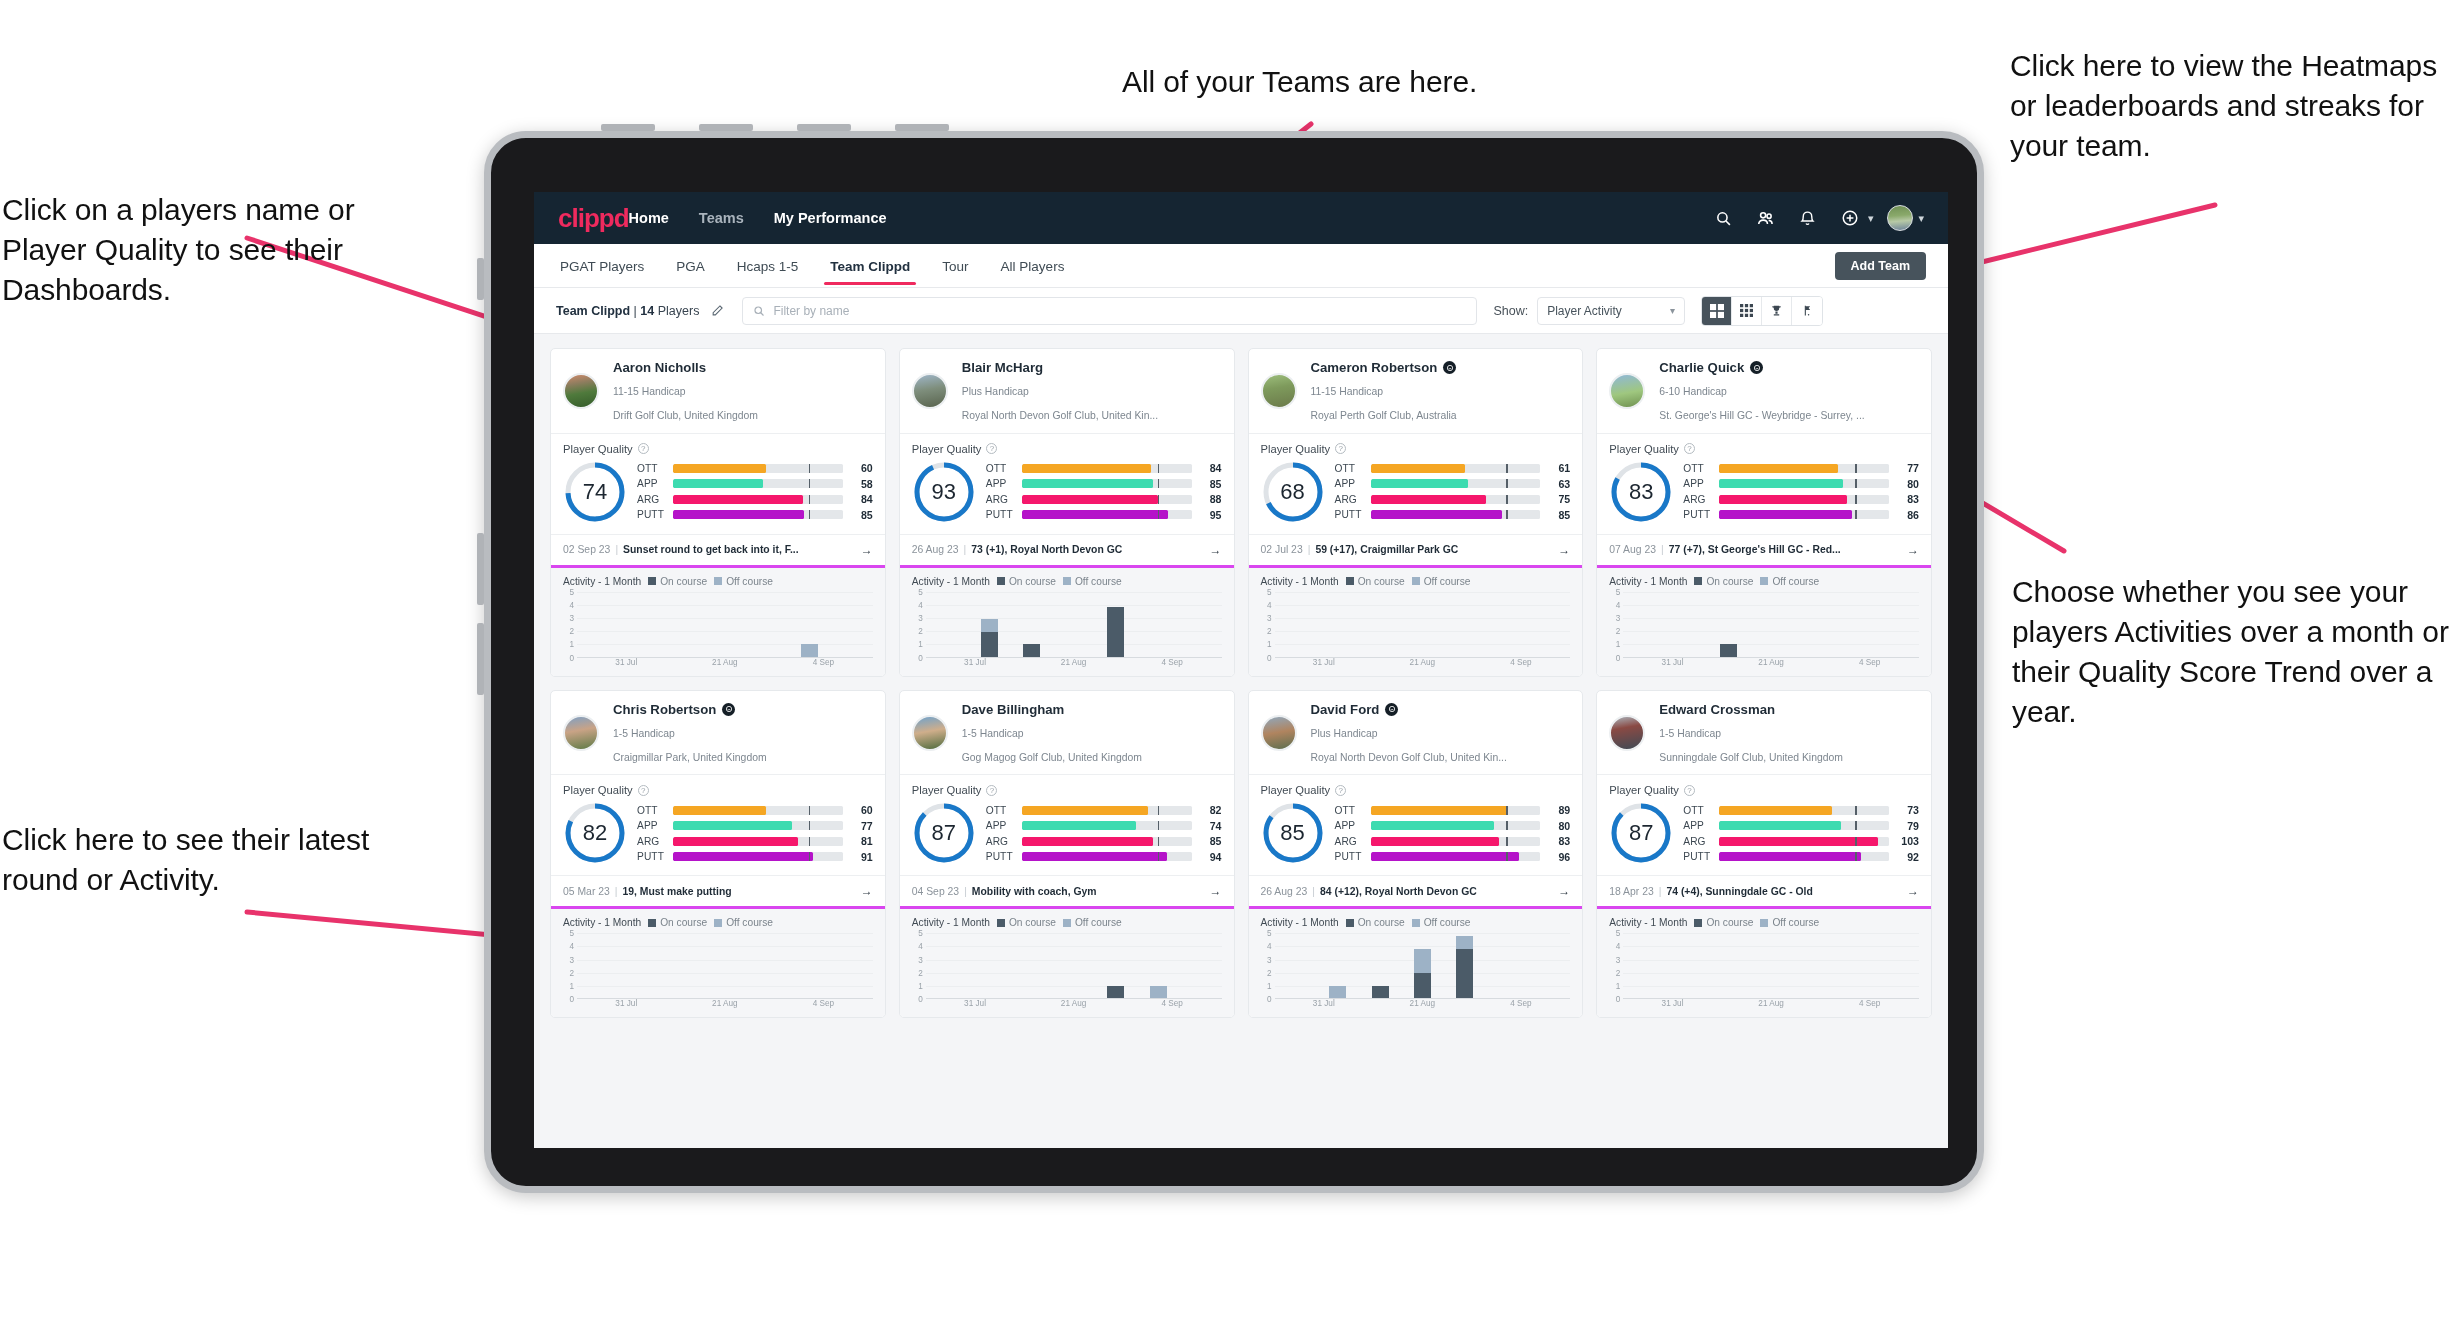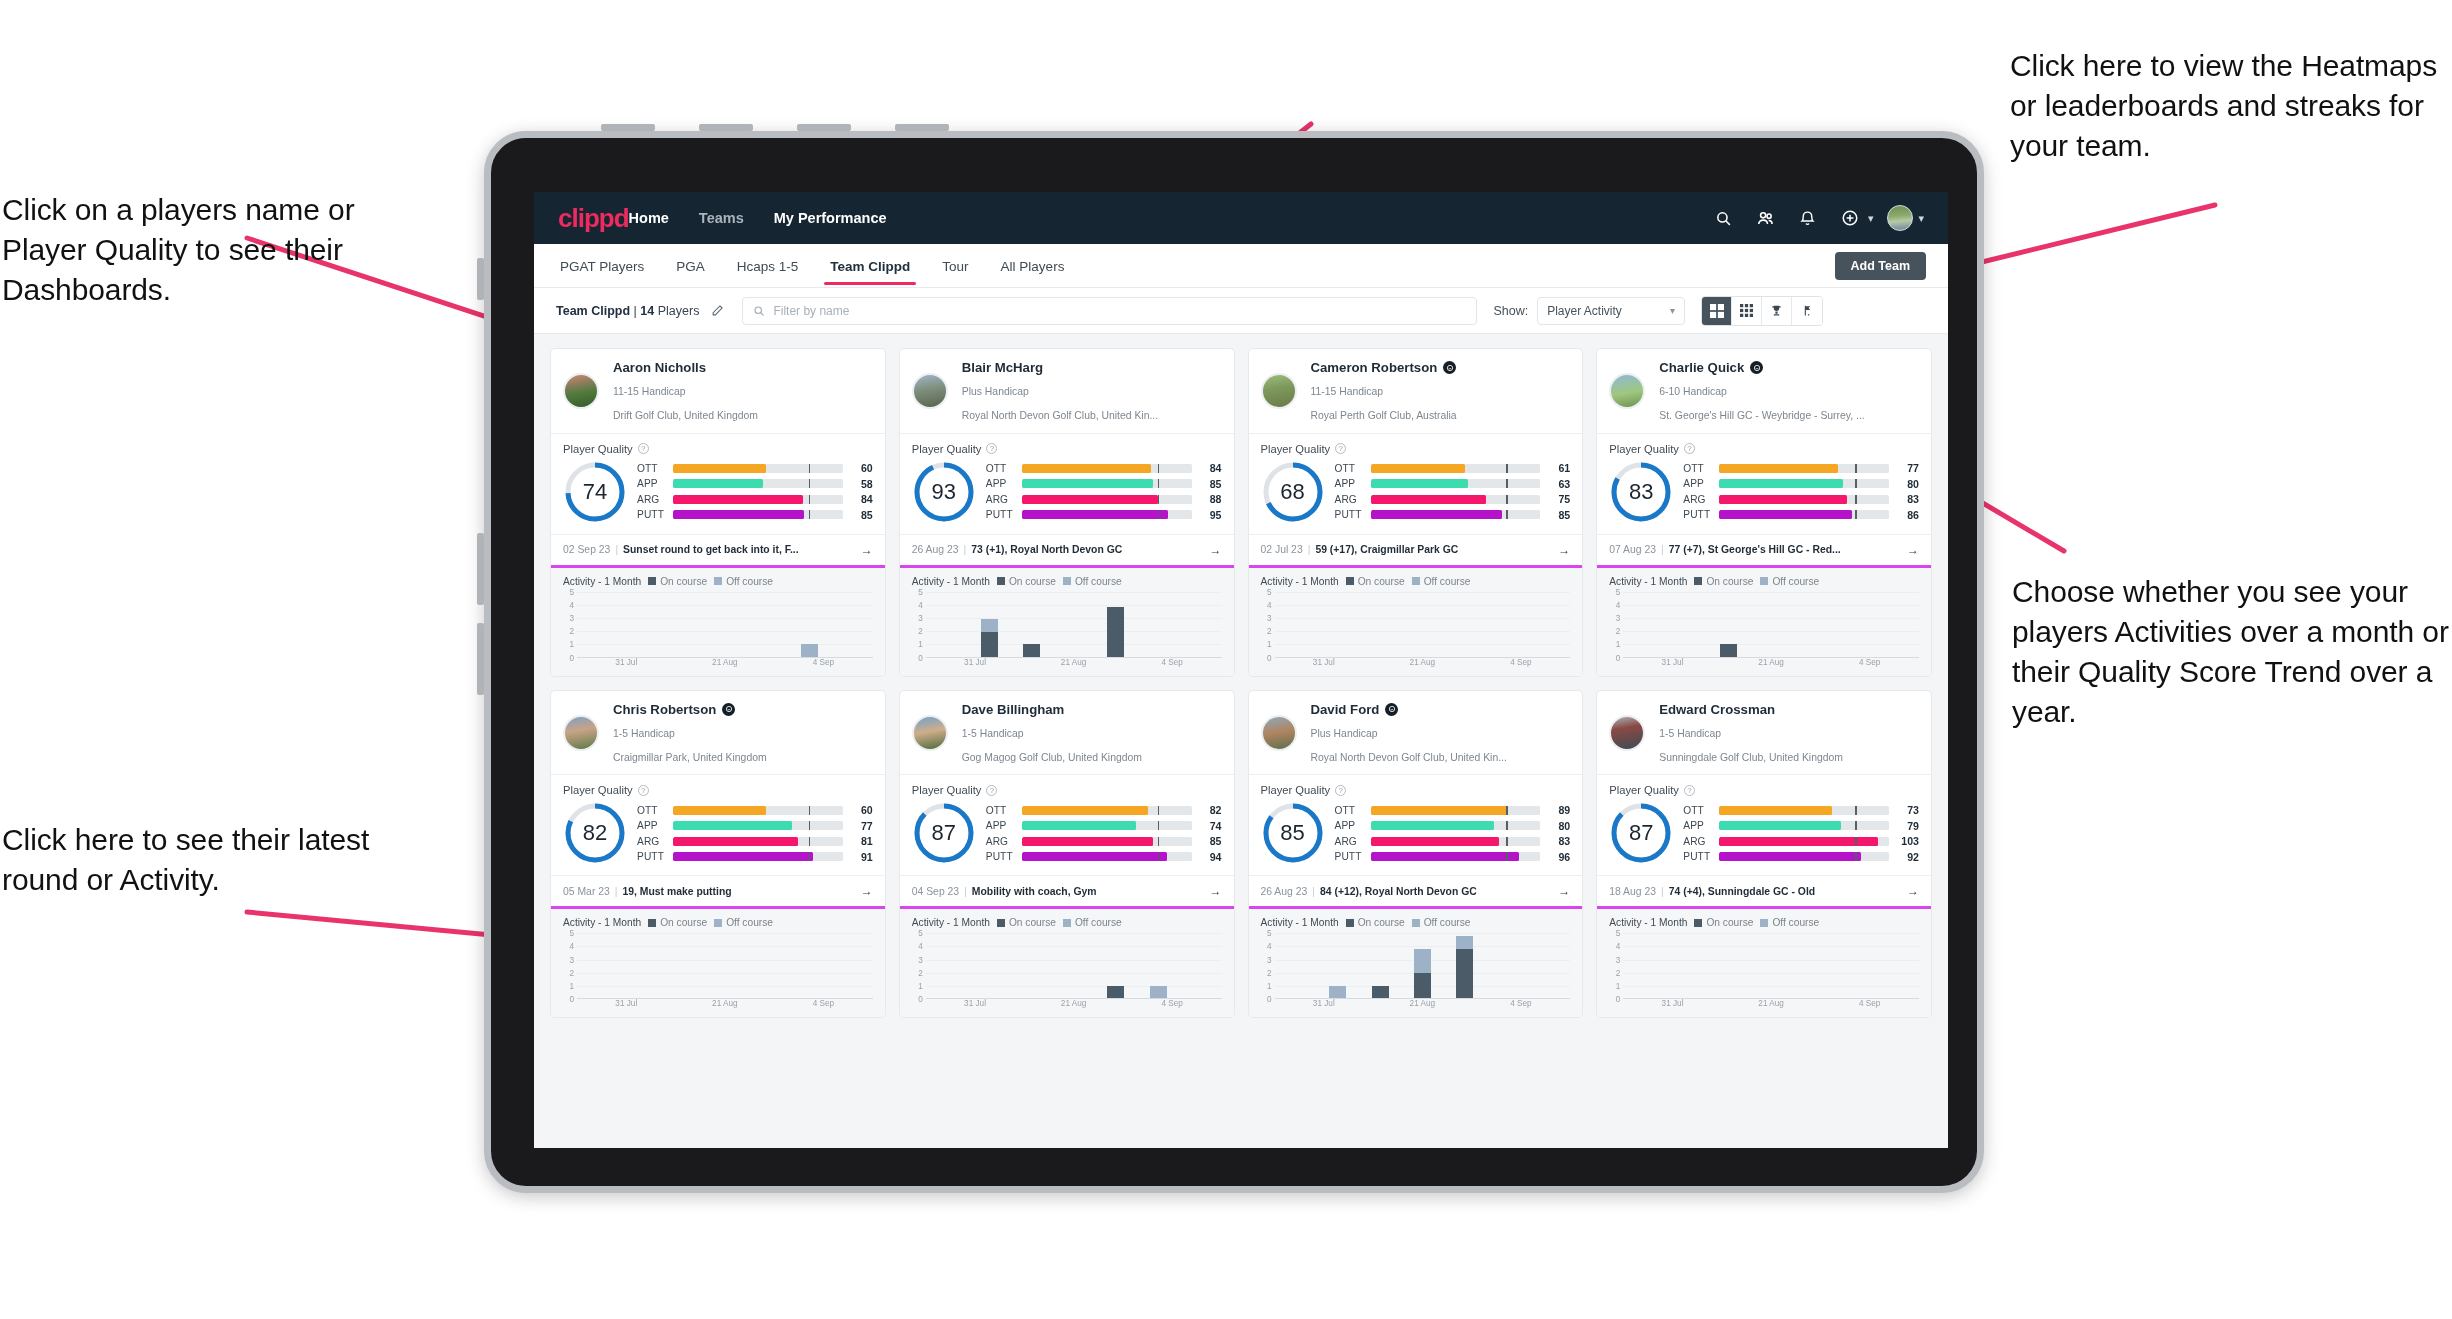--- a/index.html
+++ b/index.html
@@ -197,20 +197,21 @@
     <g fill="#e8336b">
       <path d="M672,378 L640,362 L648,389 Z"></path>
       <path d="M1148,252 L1175,247 L1160,271 Z"></path>
       <path d="M1802,306 L1834,299 L1824,325 Z"></path>
       <path d="M1715,345 L1744,350 L1725,370 Z"></path>
       <path d="M672,952 L640,938 L646,965 Z"></path>
     </g>
   </svg>
 
   <div class="anno anno-a">Click on a players name or Player Quality to see their Dashboards.</div>
+  <div class="anno anno-b">All of your Teams are here.</div>
   <div class="anno anno-c">Click here to view the Heatmaps or leaderboards and streaks for your team.</div>
   <div class="anno anno-d">Choose whether you see your players Activities over a month or their Quality Score Trend over a year.</div>
   <div class="anno anno-e">Click here to see their latest round or Activity.</div>
 
   <div class="tablet">
     <div class="btn-vol btn-v1"></div>
     <div class="btn-vol btn-v2"></div>
     <div class="btn-vol btn-v3"></div>
     <div class="btn-vol btn-v4"></div>
     <div class="btn-side s1"></div>
@@ -1339,21 +1340,21 @@
                       <span class="bfill" style="width:83.63636363636363%;background:#b513c9"></span>
                       <span class="btick" style="left:80%"></span>
                     </span>
                     <span class="bval">92</span>
                   </div>
                 </div>
               </div>
             </div>
             <div class="card-sep"></div>
             <div class="latest">
-              <span class="l-date">18 Aug 23</span>
+              <span class="l-date">18 Apr 23</span>
               <span class="l-pipe">|</span>
               <span class="l-txt">74 (+4), Sunningdale GC - Old</span>
               <span class="l-arrow">→</span>
             </div>
             <div class="act">
               <div class="act-head">
                 <span>Activity - 1 Month</span>
                 <span class="lg">
                   <i class="sw sw-on"></i>
                   <span>On course</span>

